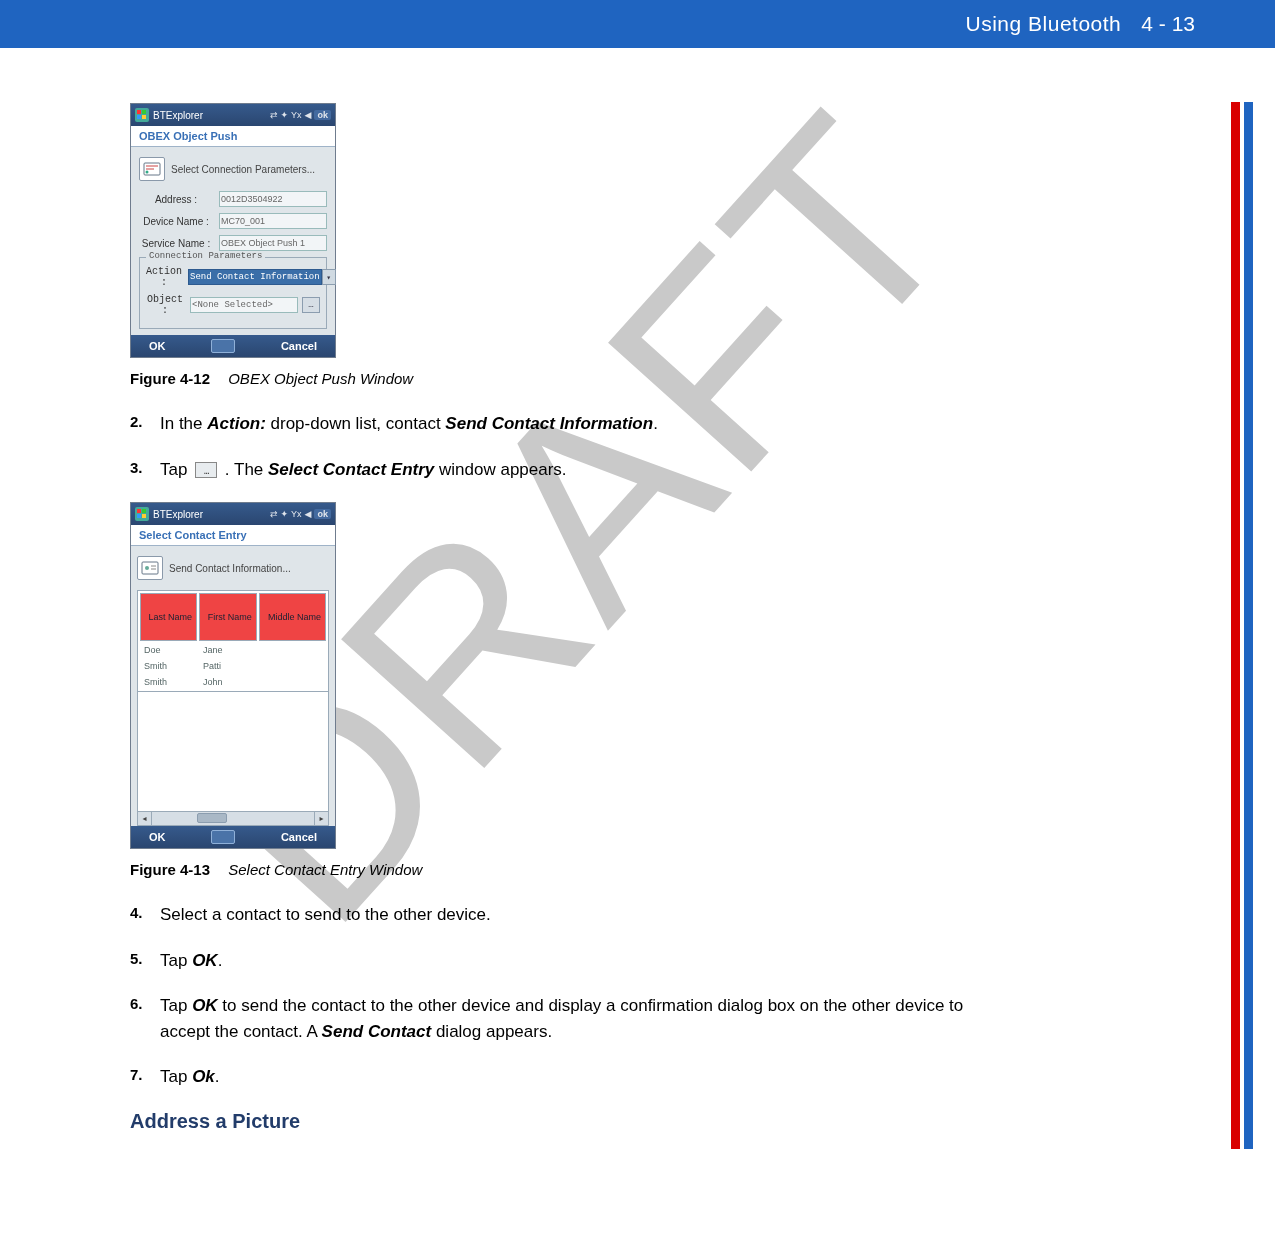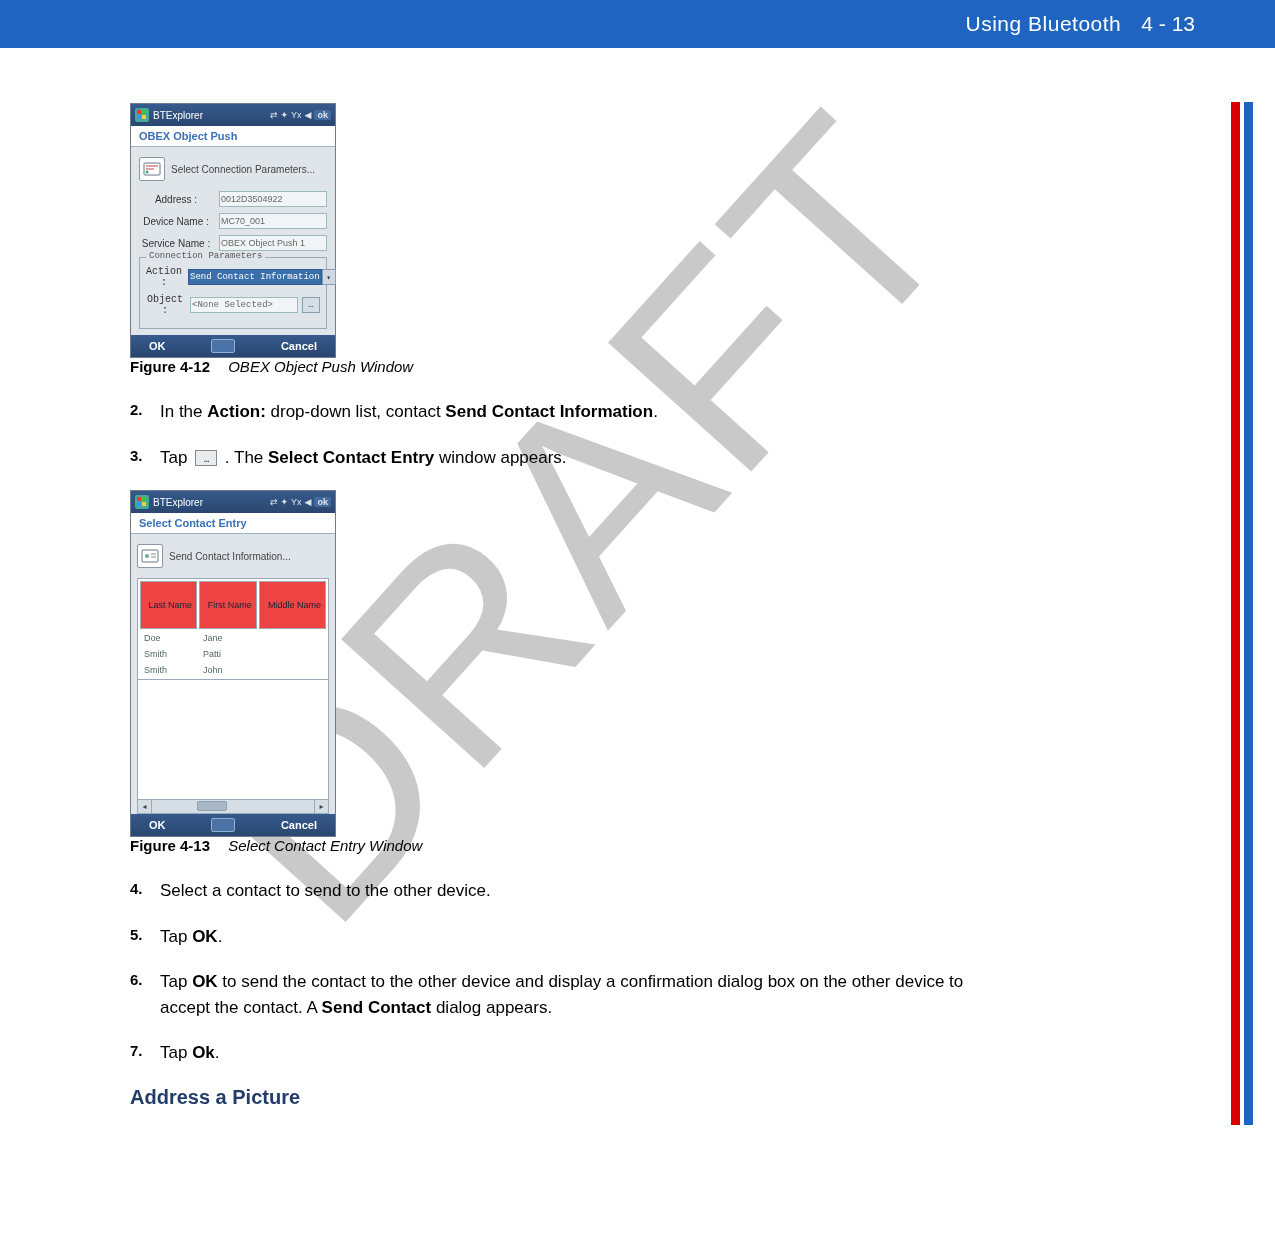--- a/index.html
+++ b/index.html
@@ -62,20 +62,21 @@
       letter-spacing: 5px;
     }
     .content-inner { position: relative; z-index: 1; }
 
     
     .shot {
       border: 1px solid #6f7c8e;
       width: 206px;
       background: #dfe5e9;
       font-family: Tahoma, Arial, sans-serif;
+      margin-bottom: 12px;
     }
     .shot-titlebar {
       background: linear-gradient(#365a8c, #2a4670);
       color: #fff;
       height: 22px;
       display: flex;
       align-items: center;
       font-size: 10px;
       padding: 0 4px;
       justify-content: space-between;
@@ -168,21 +169,21 @@
     .caption .ital { font-style: italic; margin-left: 14px; }
     .step {
       display:flex;
       font-size: 17px;
       line-height: 1.5;
       margin-bottom: 20px;
       color:#000;
     }
     .step-num { font-weight:bold; width:30px; flex-shrink:0; font-size:15px;}
     .step-body { flex:1; }
-    .step-body b { font-weight:bold; }
+    .step-body b { font-weight:bold;font-style:italic; }
     .inline-icon {
       display:inline-flex; align-items:center; justify-content:center;
       width:22px; height:16px; border:1px solid #888; background:#e8ecef;
       font-size:10px; color:#333; vertical-align:middle; margin:0 3px;
       letter-spacing:-1px;
     }
     .section-head {
       font-family: Arial;
       font-size: 20px;
       font-weight:bold;

